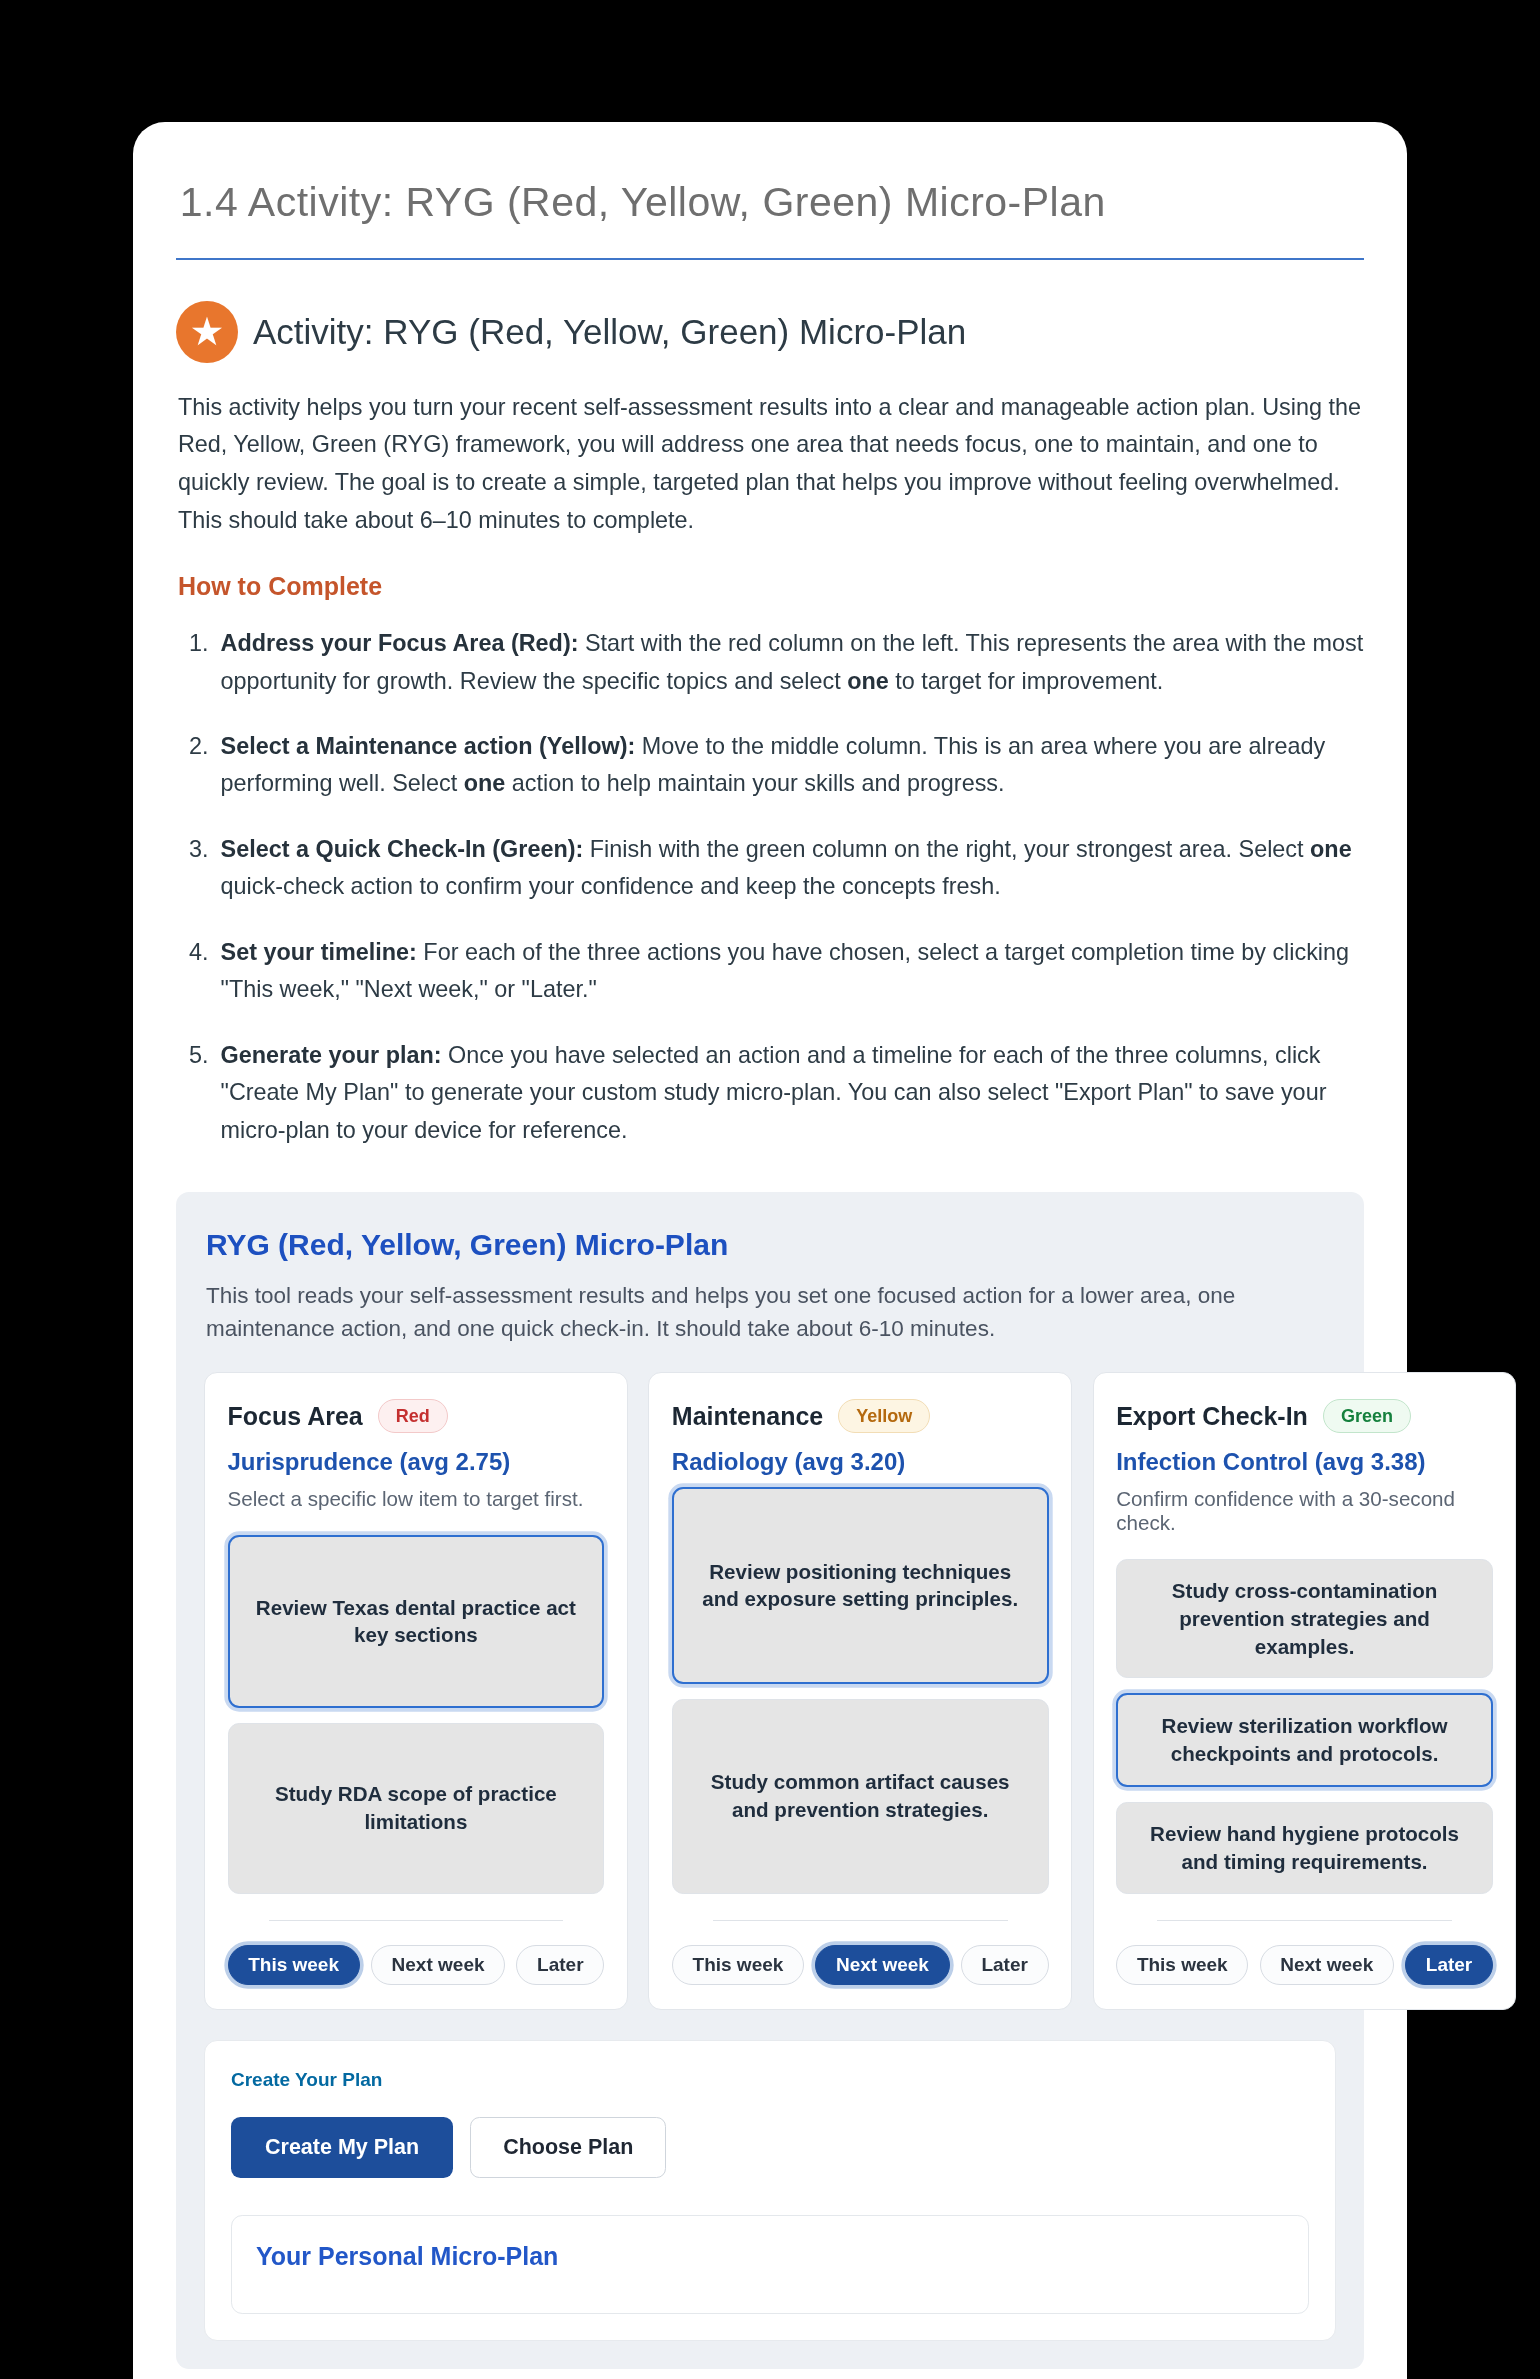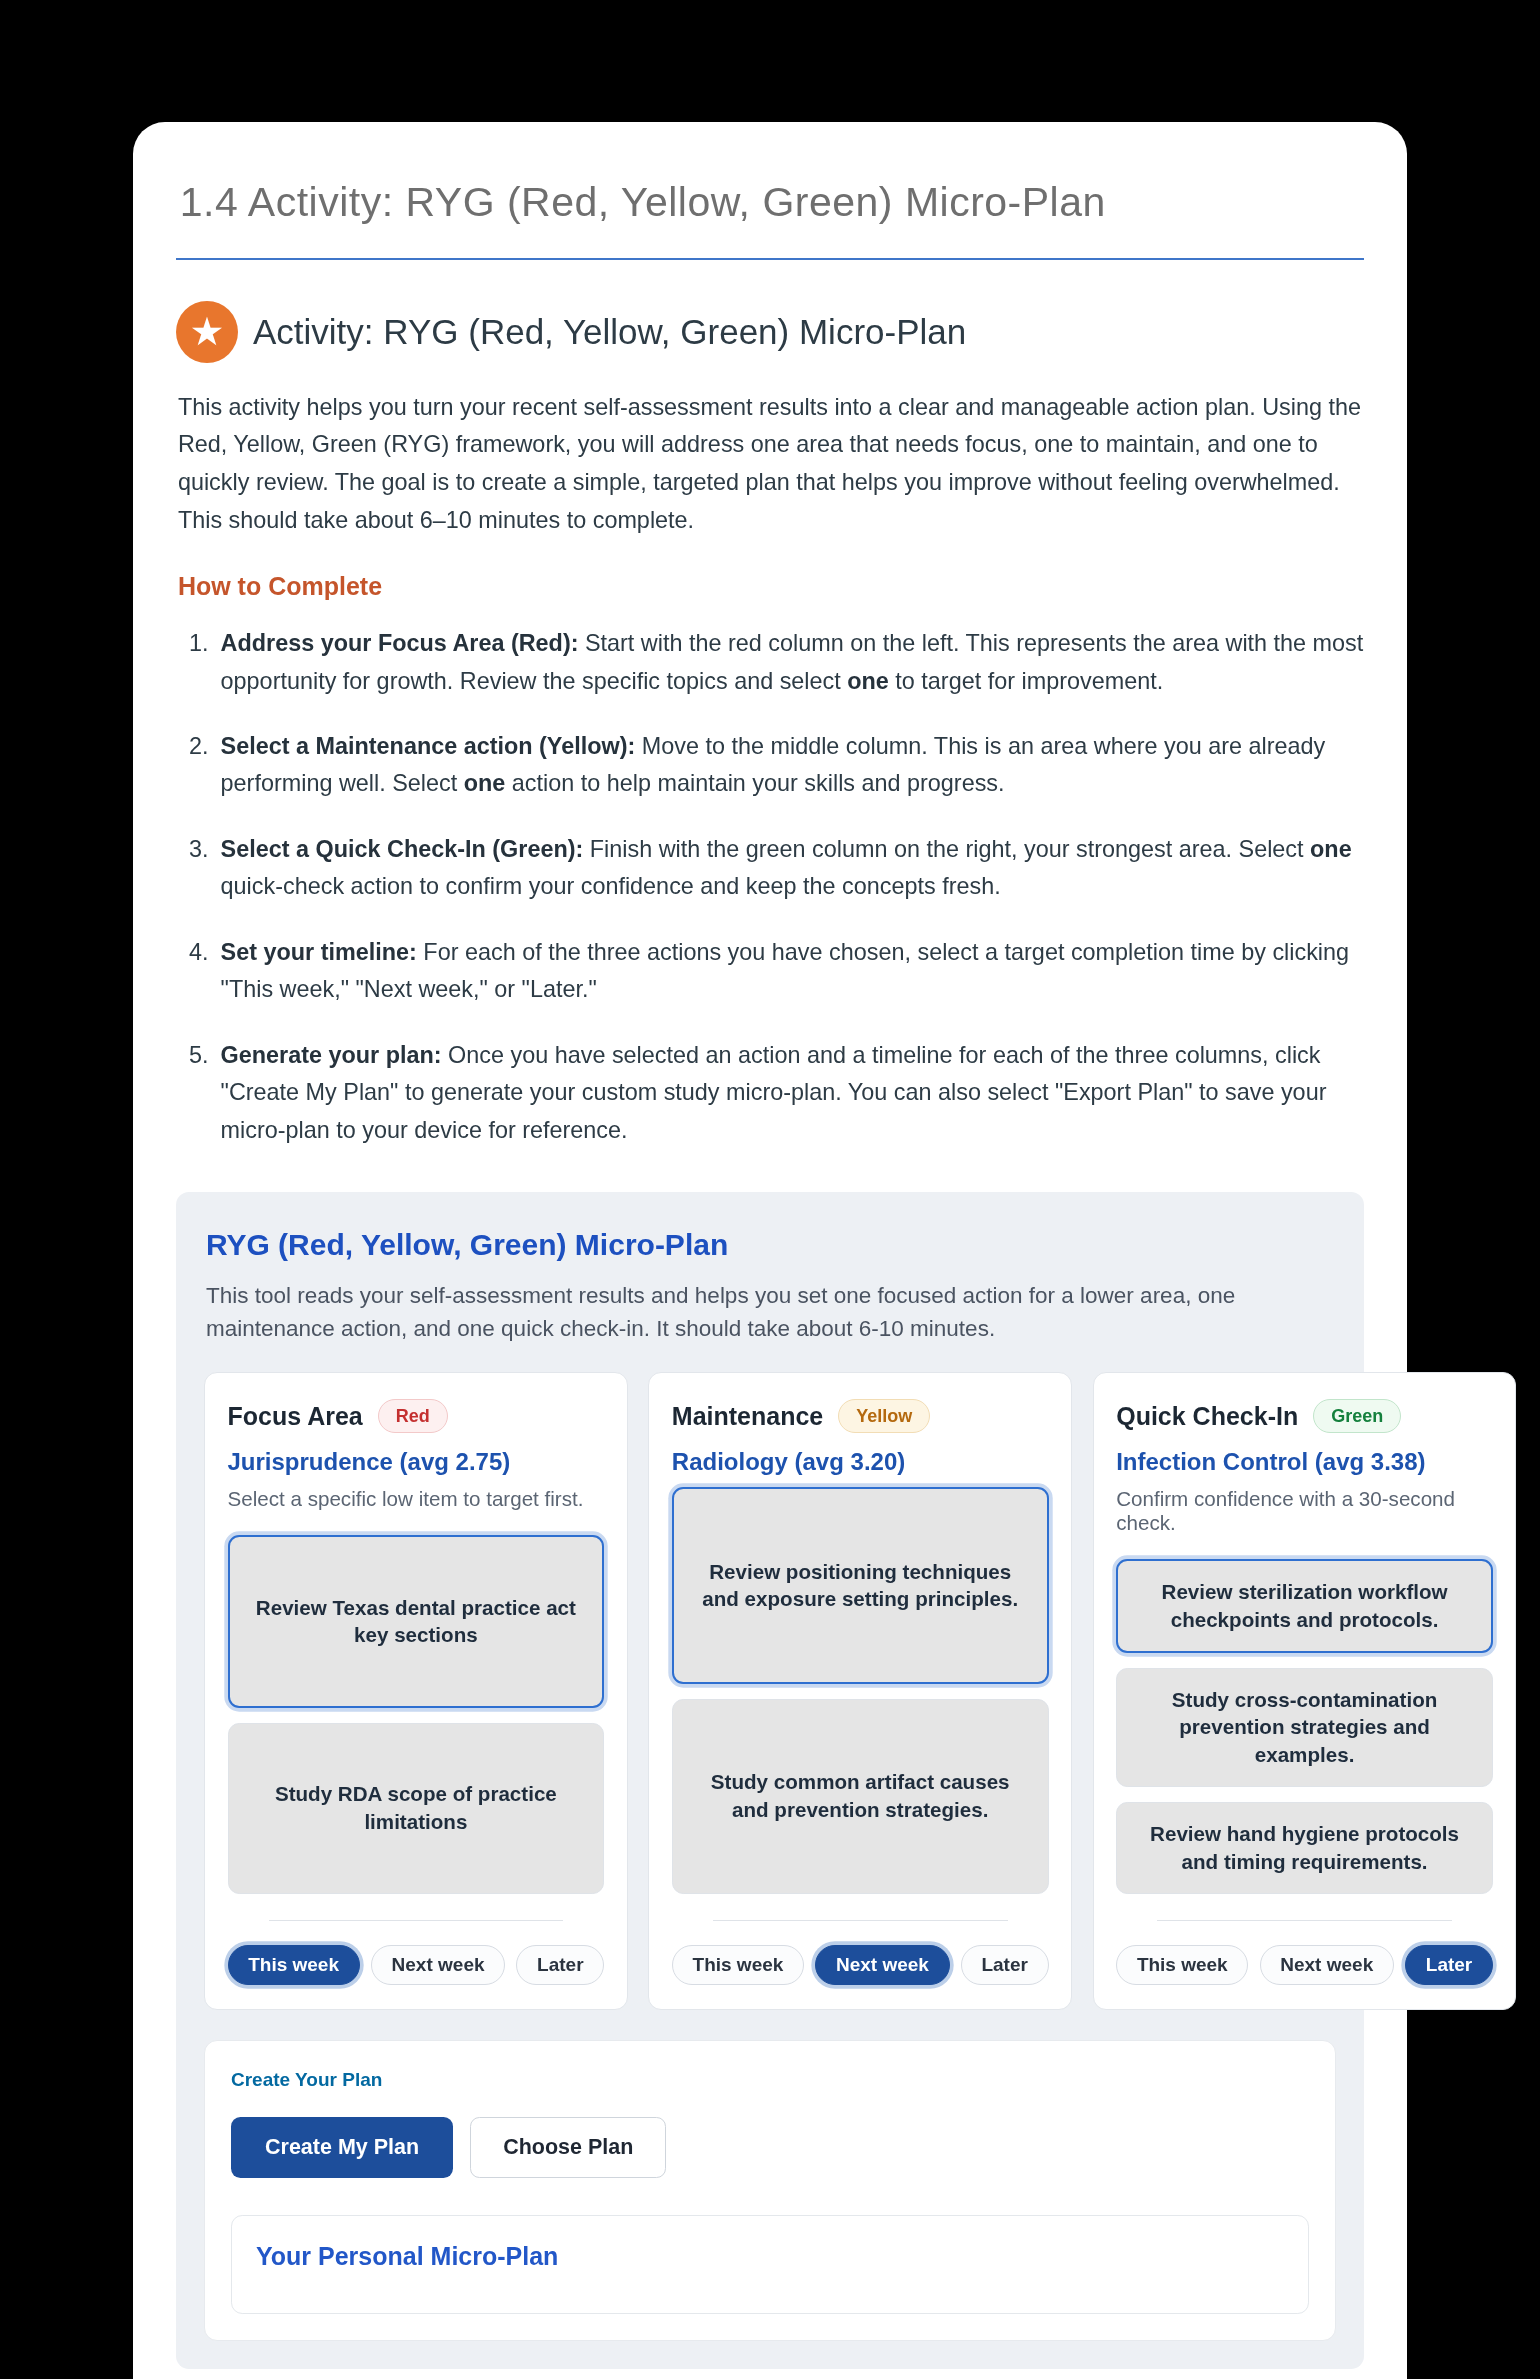--- a/index.html
+++ b/index.html
@@ -284,28 +284,28 @@
             <div class="col-divider"></div>
             <div class="chips">
               <button class="chip">This week</button>
               <button class="chip selected">Next week</button>
               <button class="chip">Later</button>
             </div>
           </div>
         </div>
         <div class="col-card">
           <div class="col-head">
-            <span class="col-title">Quick Check-In</span>
+            <span class="col-title">Export Check-In</span>
             <span class="pill pill-green">Green</span>
           </div>
           <div class="col-subject">Infection Control (avg 3.38)</div>
           <div class="col-caption">Confirm confidence with a 30-second check.</div>
           <div class="options">
+            <button class="option">Study cross-contamination prevention strategies and examples.</button>
             <button class="option selected">Review sterilization workflow checkpoints and protocols.</button>
-            <button class="option">Study cross-contamination prevention strategies and examples.</button>
             <button class="option">Review hand hygiene protocols and timing requirements.</button>
           </div>
           <div class="col-bottom">
             <div class="col-divider"></div>
             <div class="chips">
               <button class="chip">This week</button>
               <button class="chip">Next week</button>
               <button class="chip selected">Later</button>
             </div>
           </div>

